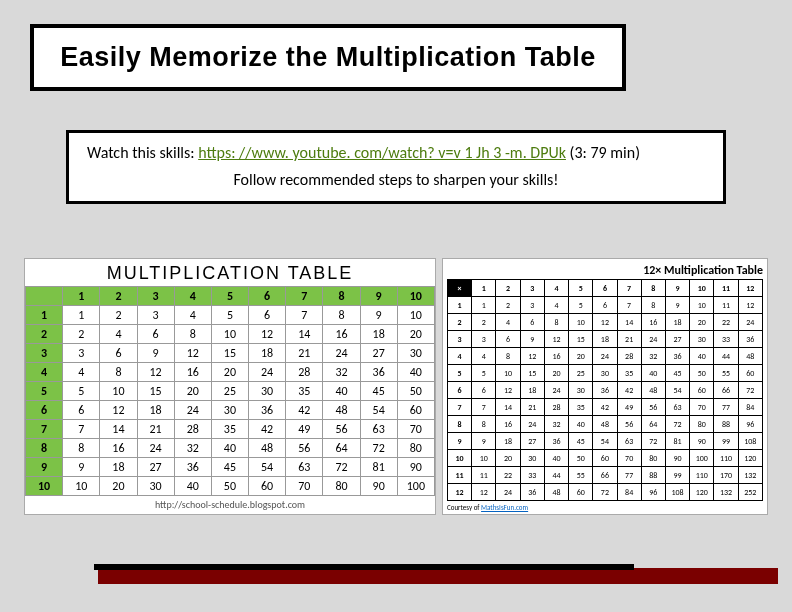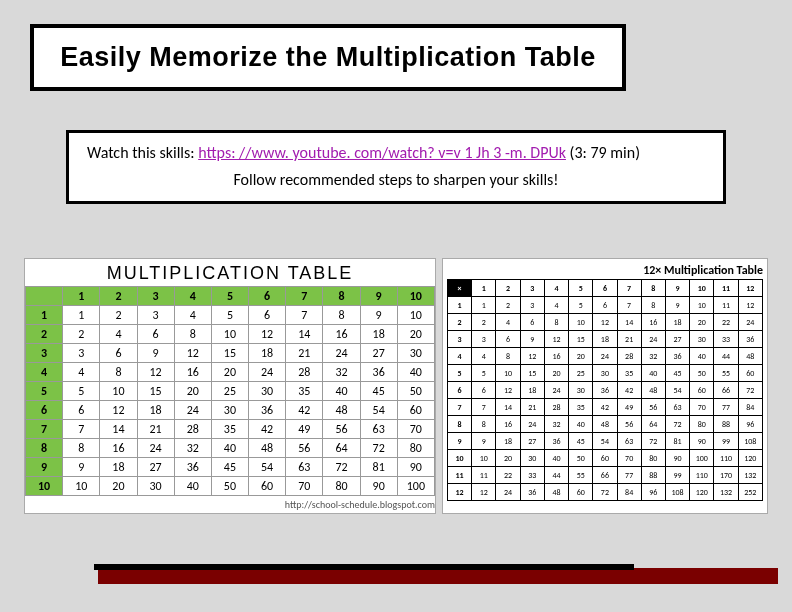--- a/index.html
+++ b/index.html
@@ -35,21 +35,21 @@
     border: 3px solid #000;
     background: #fff;
     padding: 10px 10px 12px 10px;
   }
   .watch-line {
     font-size: 16px;
     margin-bottom: 8px;
     padding-left: 8px;
   }
   .watch-line a {
-    color: #a21caf;
+    color: #4d7c0f;
     text-decoration: underline;
   }
   .follow-line {
     font-size: 16px;
     text-align: center;
   }
   .tables-wrap {
     position: absolute;
     top: 258px;
     left: 24px;
@@ -78,21 +78,21 @@
     border: 1px solid #999;
     text-align: center;
     height: 19px;
     width: 9.09%;
   }
   .tbl10 th.top { background: #7cc247; font-weight: bold; }
   .tbl10 th.side { background: #7cc247; font-weight: bold; }
   .tbl10 th.corner { background: #7cc247; }
   .tbl10 .caption {
     font-size: 10px;
-    text-align: right;
+    text-align: center;
     color: #555;
     padding: 2px 0;
   }
 
   .tbl12 {
     width: 326px;
     background: #fff;
     border: 1px solid #aaa;
     padding: 2px 4px;
   }
@@ -505,17 +505,20 @@
             <td>72</td>
             <td>84</td>
             <td>96</td>
             <td>108</td>
             <td>120</td>
             <td>132</td>
             <td>252</td>
           </tr>
         </tbody>
     </table>
+    <div class="caption">
+      <span>Courtesy of </span><a href="#">MathsIsFun.com</a>
+    </div>
   </div>
 
 </div>
 
 <div class="footer-bar"></div>
 
 </body></html>

